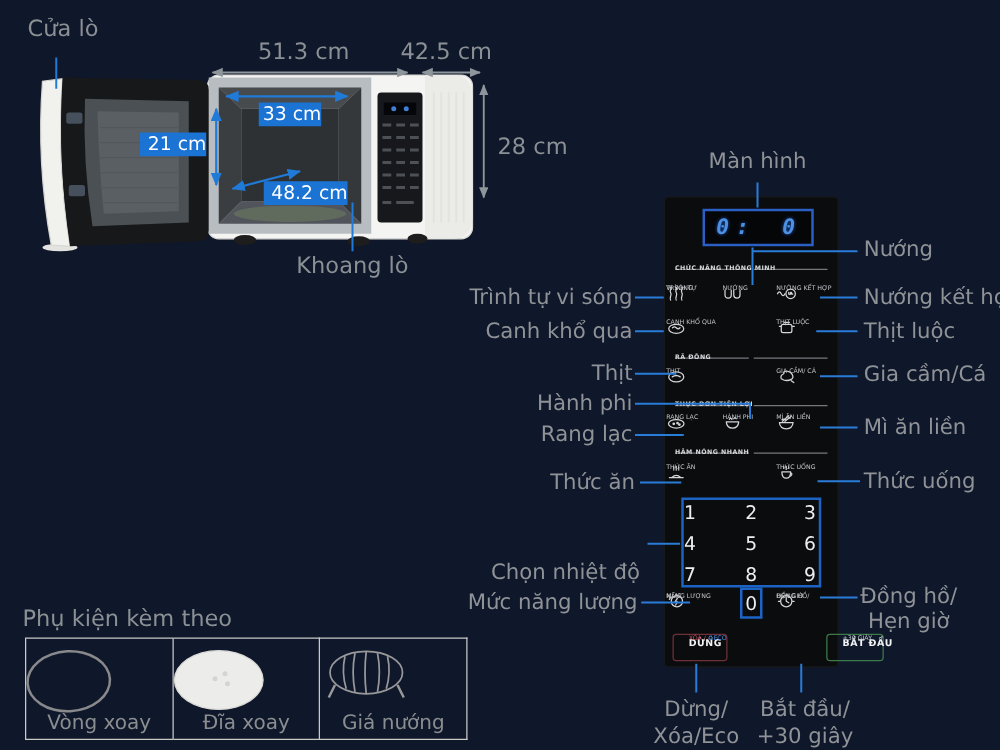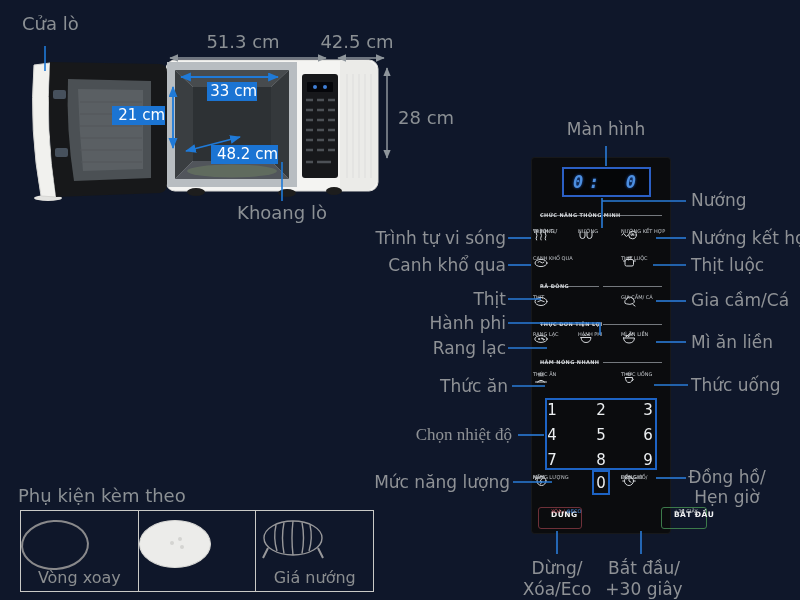--- a/index.html
+++ b/index.html
@@ -287,21 +287,21 @@
   </div>
 
   <div class="lab center" style="left:558px;top:119px;width:96px;">Màn hình</div>
 
   <div class="lab r" style="right:294px;top:228px;">Trình tự vi sóng</div>
   <div class="lab r" style="right:294px;top:255px;">Canh khổ qua</div>
   <div class="lab r" style="right:294px;top:289px;">Thịt</div>
   <div class="lab r" style="right:294px;top:313px;">Hành phi</div>
   <div class="lab r" style="right:294px;top:338px;">Rang lạc</div>
   <div class="lab r" style="right:292px;top:376px;">Thức ăn</div>
-  <div class="lab r" style="right:288px;top:425px;font-family:Liberation Serif, serif;">Chọn nhiệt độ</div>
+  <div class="lab r" style="right:288px;top:448px;">Chọn nhiệt độ</div>
   <div class="lab r" style="right:290px;top:472px;">Mức năng lượng</div>
 
   <div class="lab" style="left:691px;top:190px;">Nướng</div>
   <div class="lab" style="left:691px;top:228px;">Nướng kết hợp</div>
   <div class="lab" style="left:691px;top:255px;">Thịt luộc</div>
   <div class="lab" style="left:691px;top:290px;">Gia cầm/Cá</div>
   <div class="lab" style="left:691px;top:332px;">Mì ăn liền</div>
   <div class="lab" style="left:691px;top:375px;">Thức uống</div>
   <div class="lab center" style="left:688px;top:467px;width:78px;">
     <span>Đồng hồ/</span><br>
@@ -321,20 +321,21 @@
     <div class="abox">
       <div class="ringicon"></div>
       <div class="alab">Vòng xoay</div>
     </div>
     <div class="abox">
       <div class="plateicon">
         <i style="left:30px;top:20px;"></i>
           <i style="left:38px;top:16px;"></i>
           <i style="left:40px;top:24px;"></i>
       </div>
+      <div class="alab">Đĩa xoay</div>
     </div>
     <div class="abox">
       <svg width="74" height="52" viewBox="0 0 74 52" style="position:relative;margin-top:6px;">
         <g fill="none" stroke="#98989a" stroke-width="1.4">
           <ellipse cx="37" cy="21" rx="29" ry="17"></ellipse>
           <path d="M20,8 q-3,13 1,26 M28,5.5 q-3,15 0,31 M37,4 q-2,17 0,34 M46,5.5 q3,15 0,31 M54,8 q3,13 -1,26"></path>
           <path d="M12,31 l-5,10 M62,31 l5,10" stroke-width="2"></path>
         </g>
       </svg>
       <div class="alab">Giá nướng</div>

